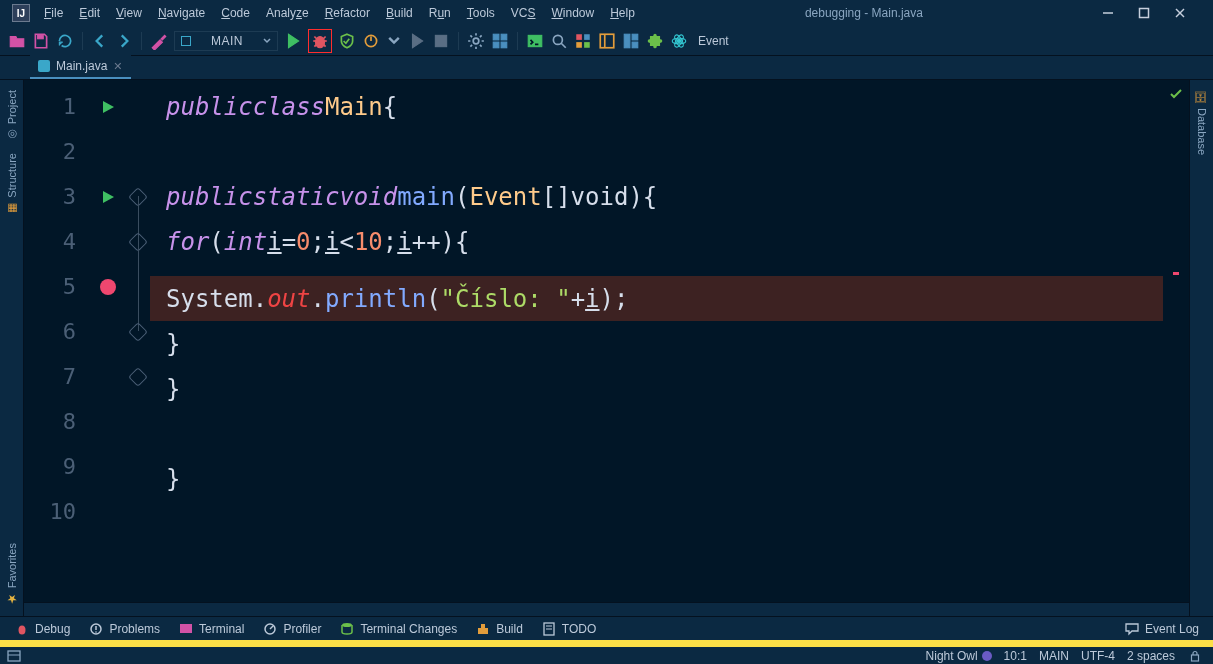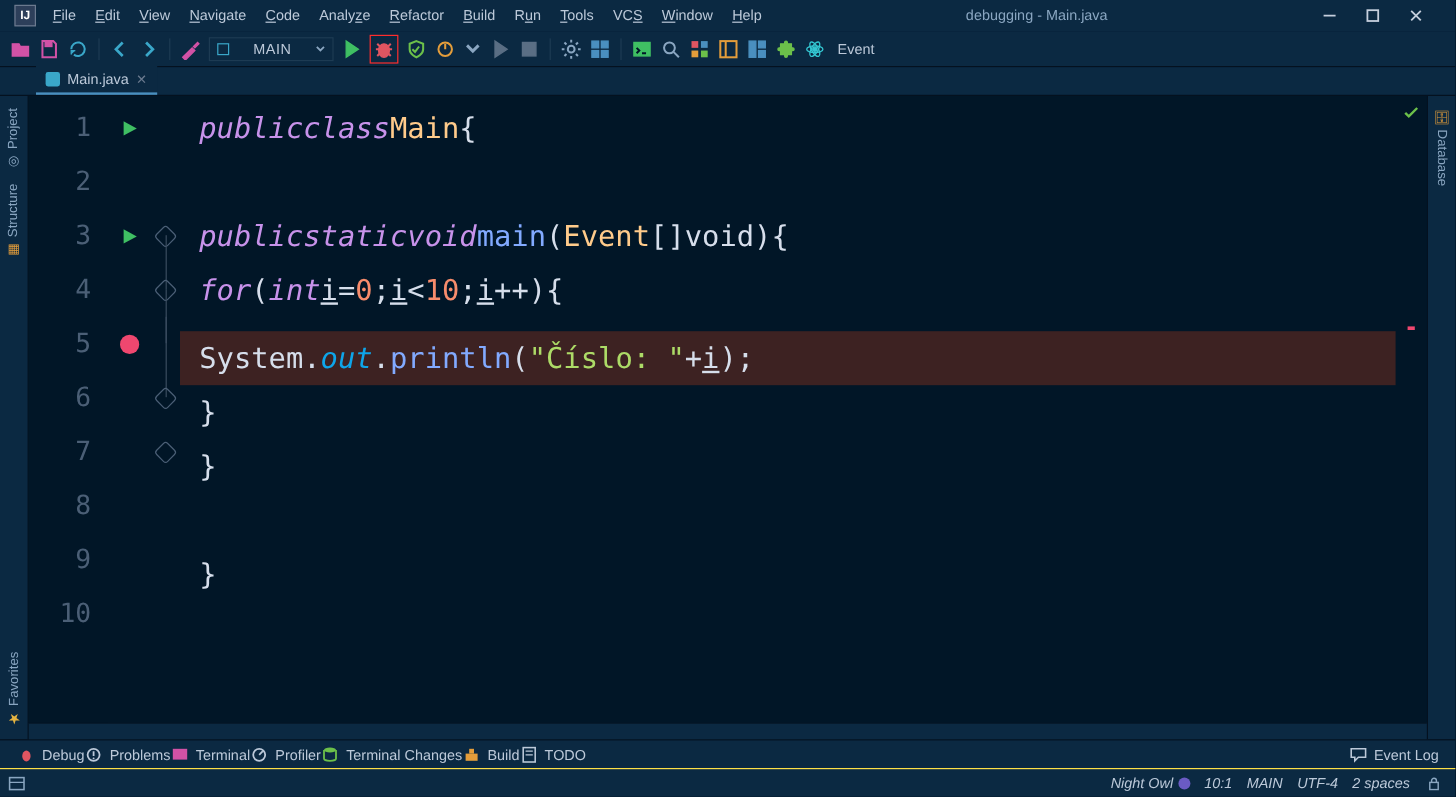--- a/index.html
+++ b/index.html
@@ -134,50 +134,49 @@
   .run-tri { width: 16px; height: 16px; }
   .breakpoint { width: 16px; height: 16px; background: #ef476f; border-radius: 50%; }
   .fold-handle { width: 14px; height: 14px; border: 1.5px solid #4b5f76; transform: rotate(45deg); border-radius: 3px; }
   .fold-line { position: absolute; left: 50%; width: 1px; background: #3a4d5f; top: 22px; bottom: -22px; }
   .code { flex: 1; font-family: Consolas, monospace; font-size: 24px; padding-top: 4px; position: relative; }
   .cline { height: 45px; display: flex; align-items: center; white-space: pre; padding-left: 16px; }
   .cline.bp { background: #3d2222; margin-top: 12px; }
   .kw { color: #c792ea; font-style: italic; }
   .cls { color: #ffcb8b; }
   .mth { color: #82aaff; }
-  .fld { color: #0ea5e9; font-style: italic; }
+  .fld { color: #ef4444; font-style: italic; }
   .str { color: #addb67; }
   .punc { color: #d6deeb; }
   .num { color: #f78c6c; }
   .var { color: #d6deeb; }
   .var.u { text-decoration: underline; }
   .editor-right { width: 26px; display: flex; flex-direction: column; align-items: center; padding-top: 6px; }
   .editor-right .check { color: #6cc04a; }
   .editor-right .bp-mark { width: 6px; height: 3px; background: #ef476f; margin-top: 170px; }
   .editor-scroll { height: 14px; background: #0b2942; border-top: 1px solid #04111f; }
   
   .btoolbar {
     height: 24px;
     background: #0b2942;
     border-top: 1px solid #04111f;
     display: flex; align-items: center;
-    padding: 0 14px;
+    gap: 18px; padding: 0 14px;
     color: #bcc9d9;
   }
   .btoolbar .btitem { display: flex; align-items: center; gap: 5px; cursor: default; }
   .btoolbar .bspacer { flex: 1; }
   
   .statusbar {
     height: 24px;
     background: #0b2942;
     display: flex; align-items: center; justify-content: flex-end;
     gap: 12px; padding: 0 10px 0 6px;
     color: #bcc9d9;
-    border-top: 1px solid #fde047;
-    font-style: italic;
+    border-top: 7px solid #fde047;
   }
   .statusbar .sitem { display: flex; align-items: center; gap: 4px; }
   .status-left-icon { margin-right: auto; color: #8aa6c1; }
   .owl-dot { width: 10px; height: 10px; background: #6a5bc4; border-radius: 50%; }
   .lock svg { width: 12px; height: 12px; }
 </style>
 </head>
 <body>
 
 <div class="titlebar">

